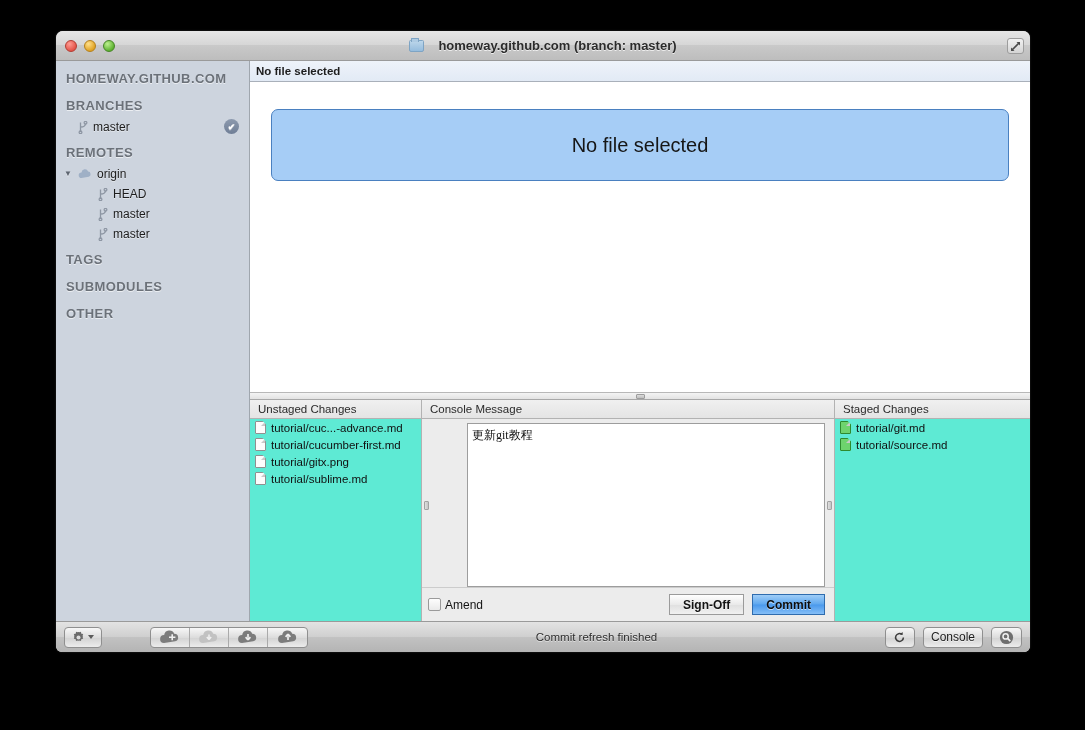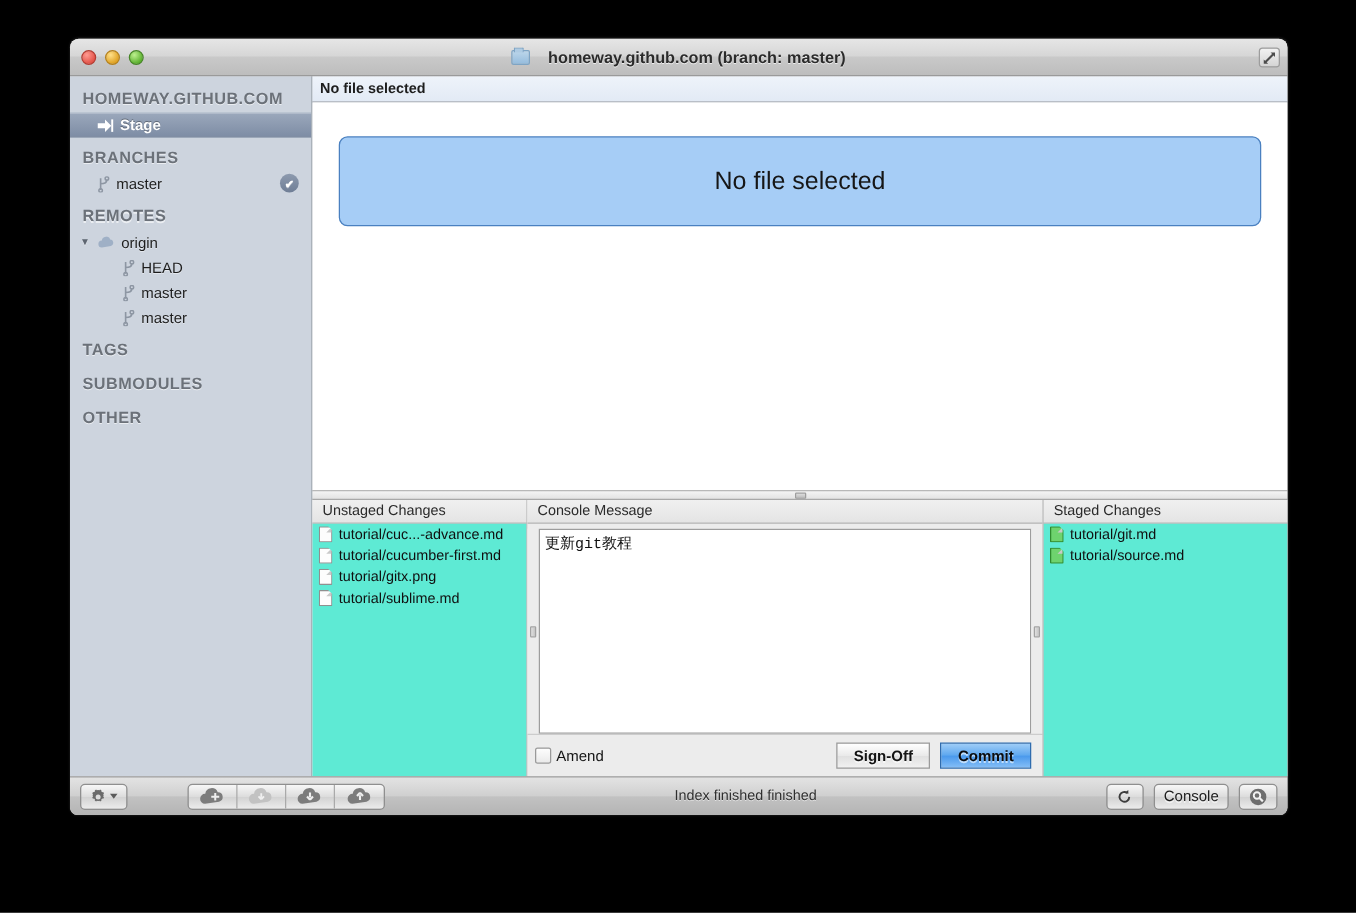--- a/index.html
+++ b/index.html
@@ -183,24 +183,25 @@
     background: #ececec;
   }
   .vgrab {
     width: 5px; height: 9px; border-radius: 1px;
     background: linear-gradient(to right,#e0e0e0,#c4c4c4);
     border: 1px solid #a2a2a2;
   }
   #commit-msg {
     flex: 1; background: #fff;
     border: 1px solid #9d9d9d;
-    font-family: Liberation Mono, monospace;
+    font-family: Liberation Serif, serif;
     font-size: 12px; color: #111;
     padding: 3px 4px; resize: none; outline: none;
     line-height: 1.35;
+    margin-left: 36px;
   }
   #commit-actions {
     height: 34px; flex: 0 0 34px;
     display: flex; align-items: center;
     padding: 0 9px 0 6px; gap: 8px;
     border-top: 1px solid #ccc;
   }
   .amend-wrap { display: flex; align-items: center; gap: 4px; font-size: 12px; color: #141414; }
   .cbox {
     width: 13px; height: 13px; border-radius: 2px;
@@ -278,27 +279,20 @@
         <path d="M9 2 L2 9" stroke="#4c4c4c" stroke-width="1.6"></path>
       </svg>
     </div>
   </div>
 
   <div id="body">
 
     <div id="sidebar">
       <div class="side-header first">HOMEWAY.GITHUB.COM</div>
 
-      <div class="side-row selected indent1">
-        <svg width="13" height="11" viewBox="0 0 13 11">
-          <path d="M0 3.5 h6 v-3 l5 5 l-5 5 v-3 h-6 z" fill="#ffffff"></path>
-          <rect x="11" y="0.5" width="1.6" height="10" fill="#ffffff"></rect>
-        </svg>
-        <span class="row-label">Stage</span>
-      </div>
 
       <div class="side-header">BRANCHES</div>
       <div class="side-row indent1">
         <svg width="10" height="13" viewBox="0 0 10 13">
           <path d="M2.5 1.5 v9.5 M2.5 6 C6 6 7.5 5 7.5 2.5" stroke="#8d96a3" stroke-width="1.3" fill="none"></path>
           <circle cx="2.5" cy="11.3" r="1.4" fill="none" stroke="#8d96a3" stroke-width="1.2"></circle>
           <circle cx="7.5" cy="1.8" r="1.4" fill="none" stroke="#8d96a3" stroke-width="1.2"></circle>
         </svg>
         <span class="row-label">master</span>
         <span class="check-badge">✔</span>
@@ -463,21 +457,21 @@
         </svg>
       </div>
       <div class="cloud-btn">
         <svg width="22" height="16" viewBox="0 0 22 16">
           <path d="M5 14 a4 4 0 0 1 0.2 -8 a5.2 5.2 0 0 1 10 -1.2 a3.8 3.8 0 0 1 1 7.5 z" fill="#7c7c7c"></path>
           <path d="M11 11 v-3.8 M11 5.2 l-2.4 2.6 M11 5.2 l2.4 2.6" stroke="#efefef" stroke-width="1.7" fill="none"></path>
         </svg>
       </div>
     </div>
 
-    <div id="status-text">Index finished finished</div>
+    <div id="status-text">Commit refresh finished</div>
 
     <div class="tb-btn">
       <svg width="13" height="13" viewBox="0 0 13 13">
         <path d="M10.4 6.5 a3.9 3.9 0 1 1 -1.5 -3.1" stroke="#3d3d3d" stroke-width="1.5" fill="none"></path>
         <path d="M9.6 0.9 l0.1 3 l-2.9 -0.6 z" fill="#3d3d3d"></path>
       </svg>
     </div>
     <div class="tb-btn">Console</div>
     <div class="tb-btn">
       <svg width="15" height="15" viewBox="0 0 15 15">

